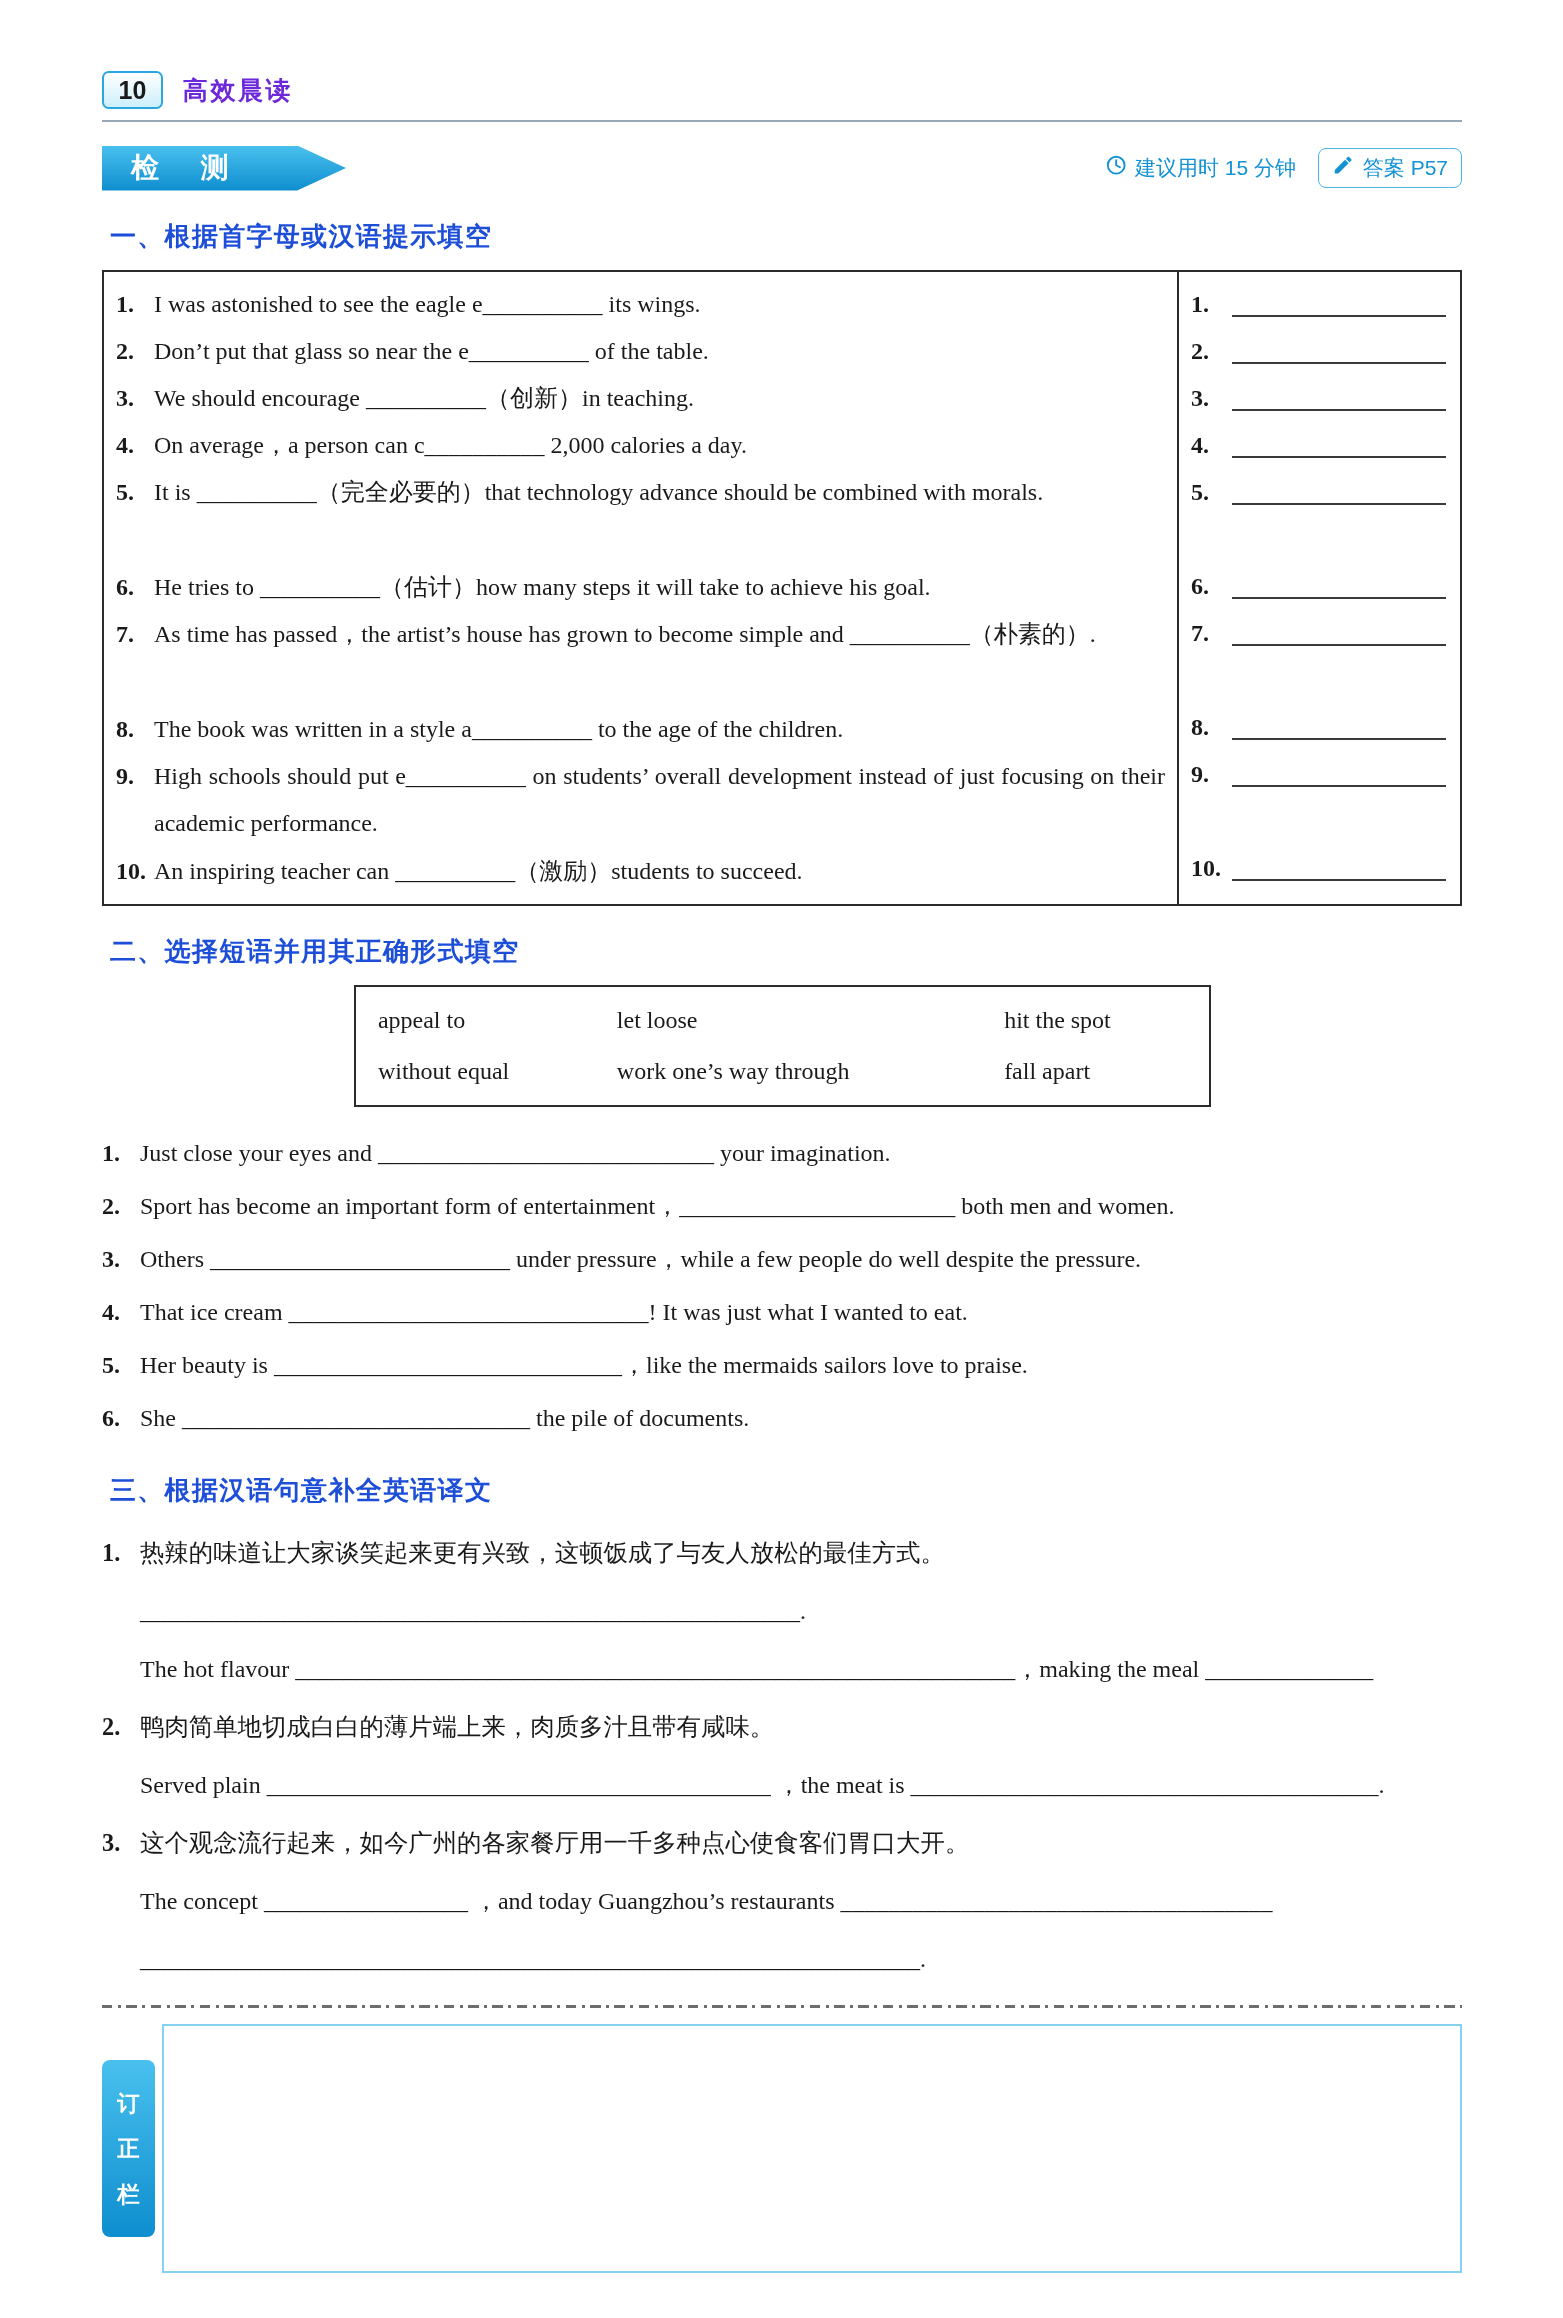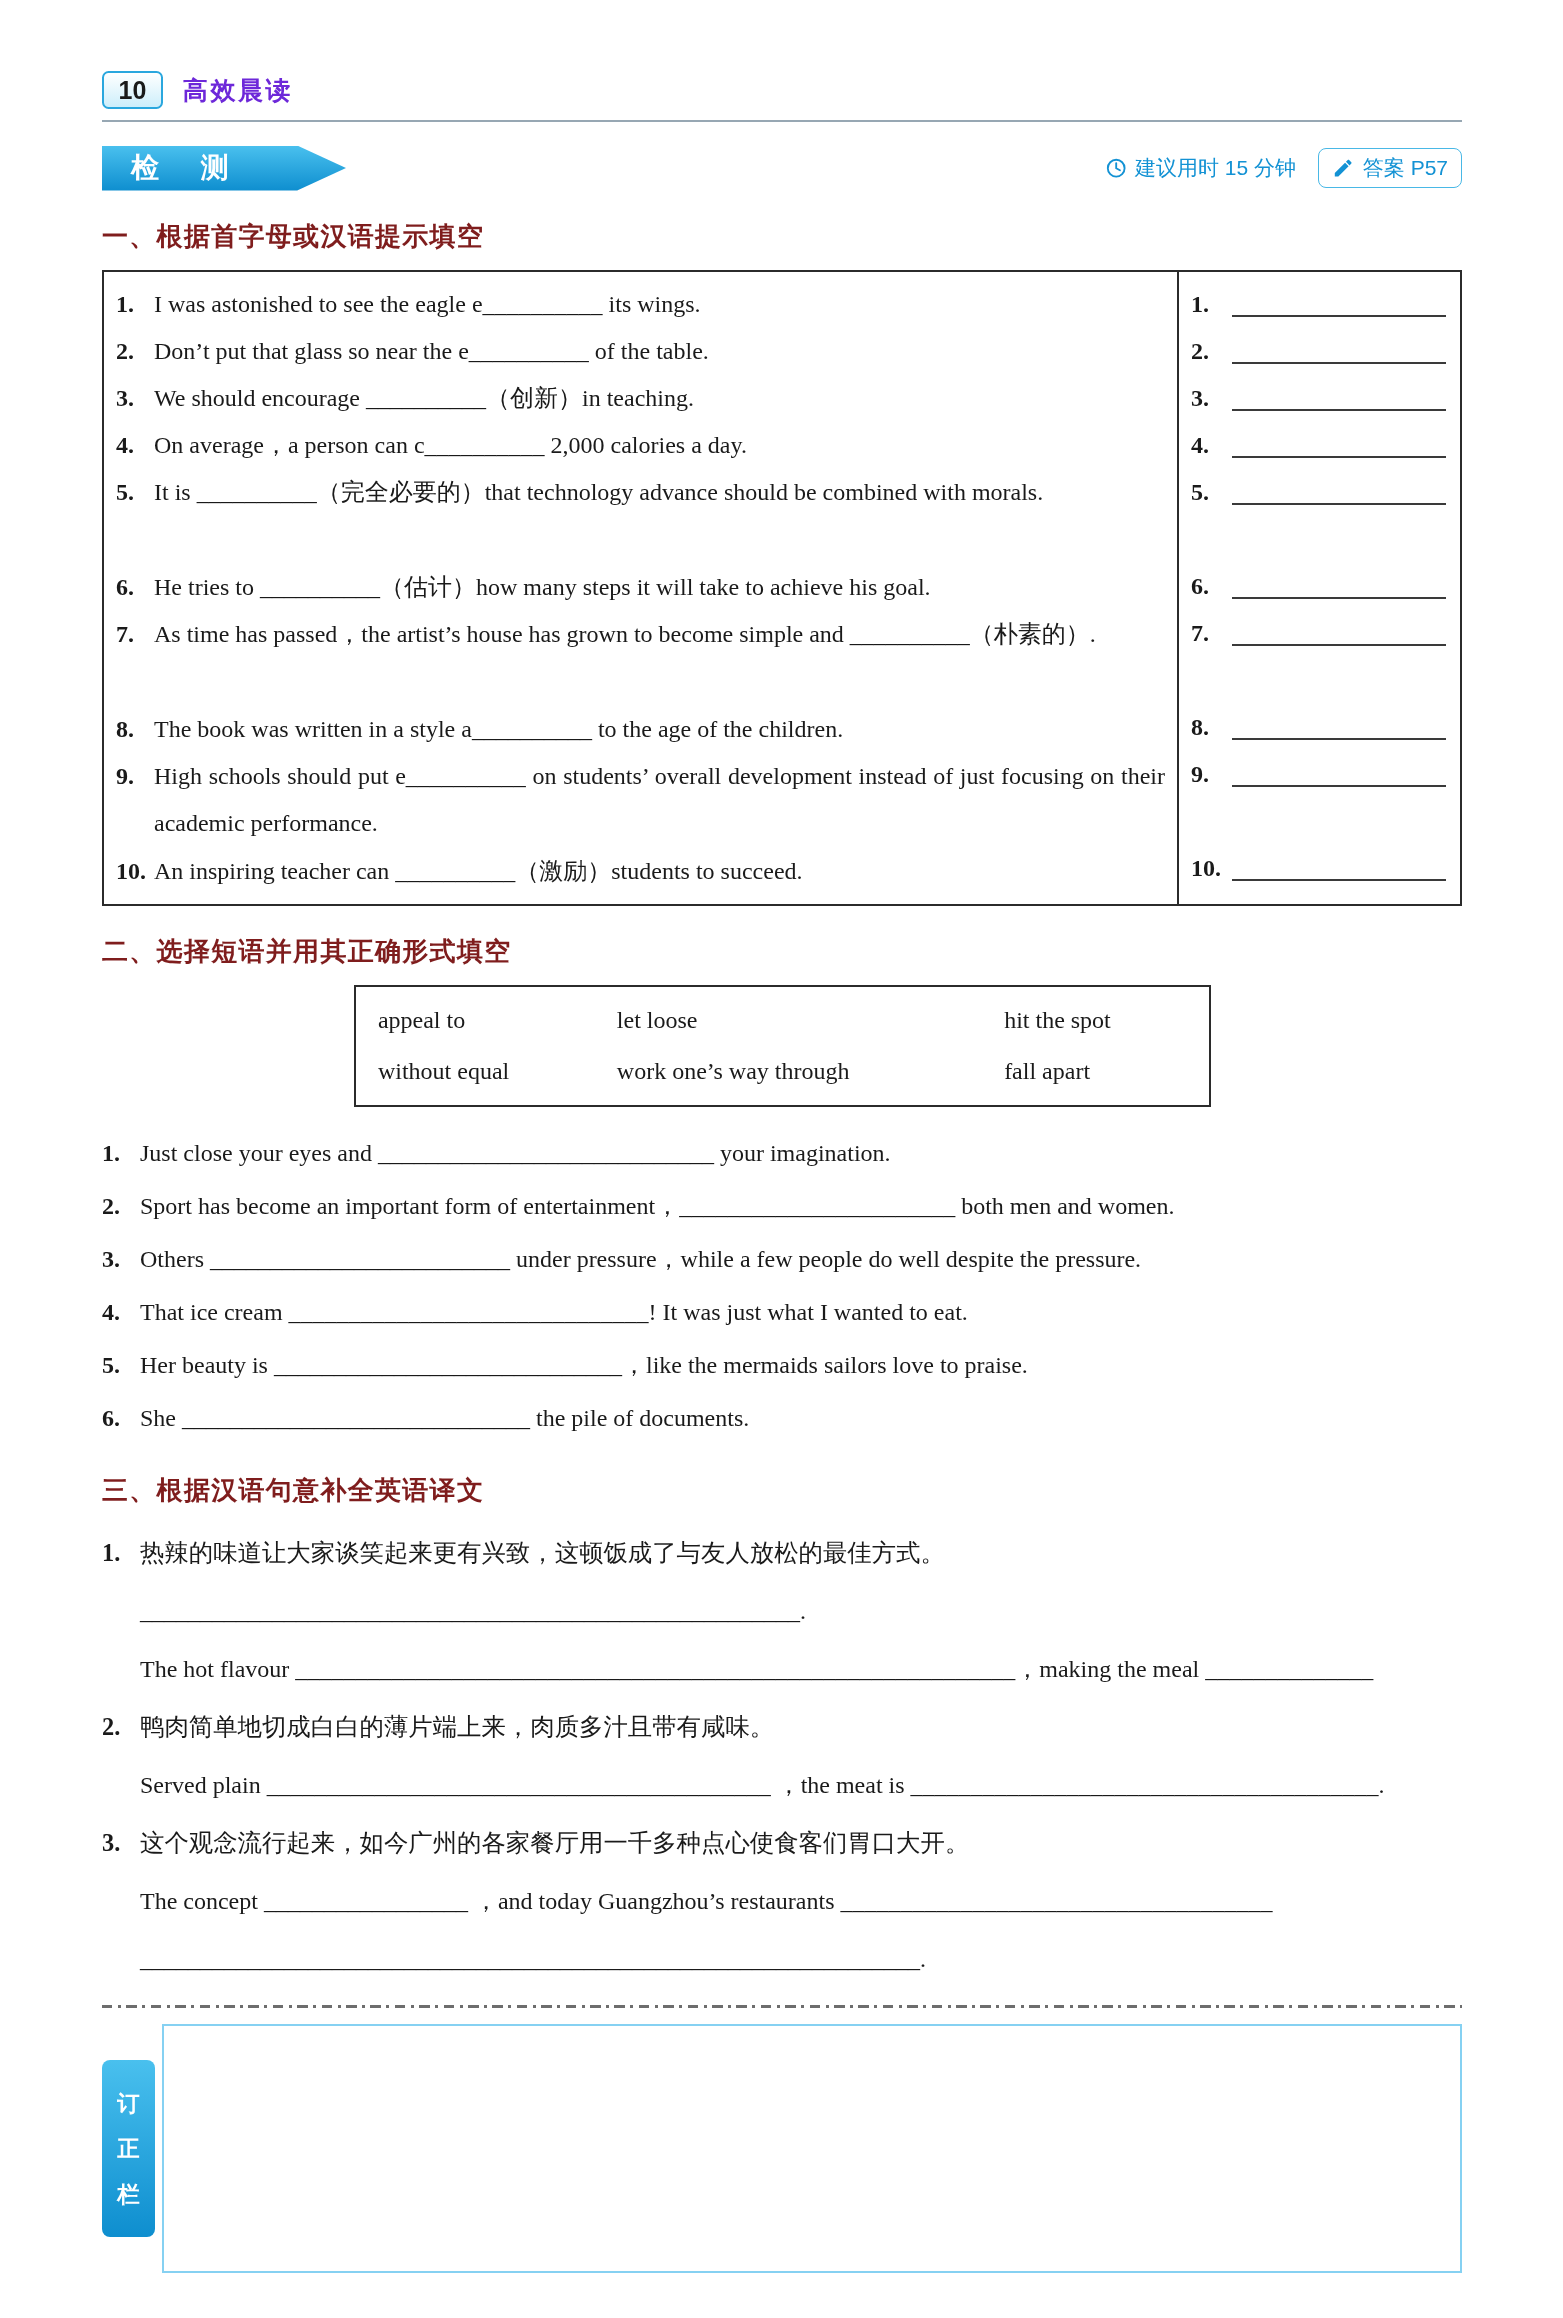--- a/index.html
+++ b/index.html
@@ -18,27 +18,27 @@
 
   
   .banner-row { margin-top:24px; display:flex; align-items:center; justify-content:space-between; }
   .flag { position:relative; width:244px; height:45px; padding-left:29px;
           display:flex; align-items:center;
           background:linear-gradient(180deg,#49c0ee,#0e8ecf);
           clip-path:polygon(0 0, 80% 0, 100% 50%, 80% 100%, 0 100%); }
   .flag-label { font:700 28px "Liberation Sans",sans-serif; color:#fff; letter-spacing:17px; white-space:nowrap; }
   .banner-right { display:flex; align-items:center; gap:22.4px; color:#1392d4;
                   font:21px "Liberation Sans",sans-serif; }
-  .note { display:flex; align-items:center; gap:8px; }
+  .note { display:flex; align-items:flex-start; gap:8px; }
   .note-box { border:1.3px solid #49b8e6; border-radius:8px; padding:5.3px 13px; }
   .icon-svg { width:22.4px; height:22.4px; display:block; }
 
   
-  .sec-title { margin:28px 0 16px 0; font:700 26px "Liberation Sans",sans-serif;
-               color:#7f1d1d; letter-spacing:1.3px; }
+  .sec-title { margin:28px 0 16px 8px; font:700 26px "Liberation Sans",sans-serif;
+               color:#1d4ed8; letter-spacing:1.3px; }
 
   
   .ex-box { border:2px solid #2b2b2b; display:flex; }
   .ex-left { flex:1; padding:9.2px 12px 9.2px 12px; }
   .ex-item { display:flex; font-size:24px; line-height:47px; text-align:justify; }
   .ex-item .num { flex:none; min-width:38px; font-weight:700; }
   .ex-item .txt { flex:1; }
   .ex-right { width:283px; border-left:2px solid #2b2b2b; padding:9.2px 10.5px 9.2px 12px; }
   .ans-row { height:47px; display:flex; align-items:center; font-size:24px; }
   .ans-row .num { font-weight:700; min-width:38px; }

